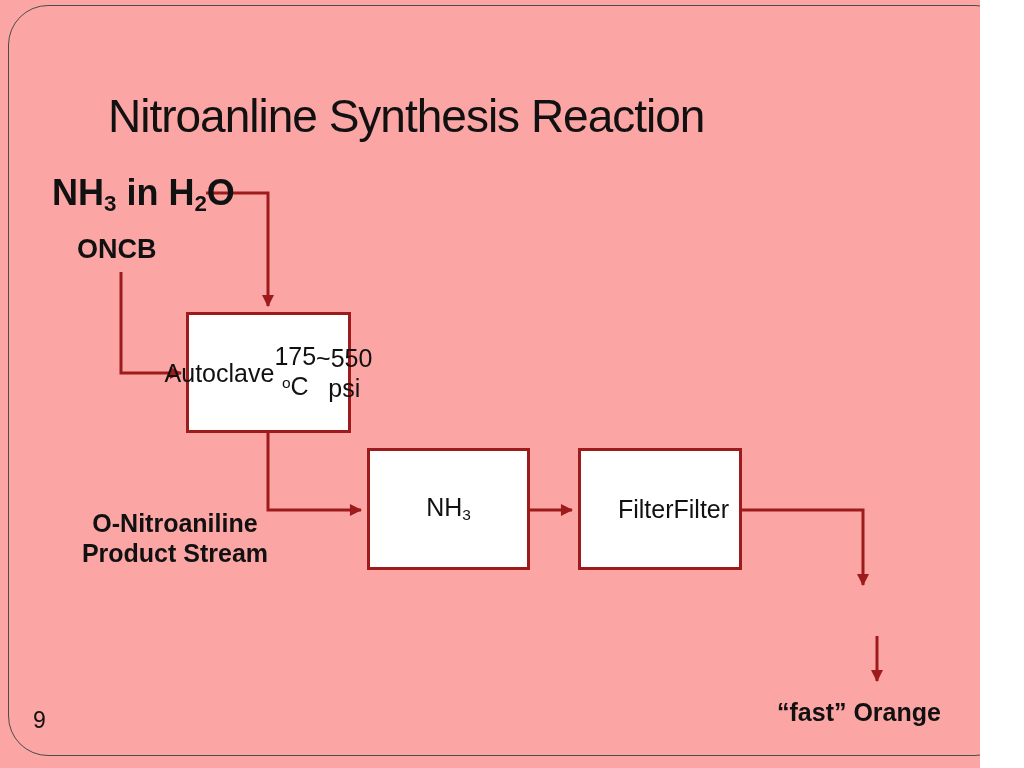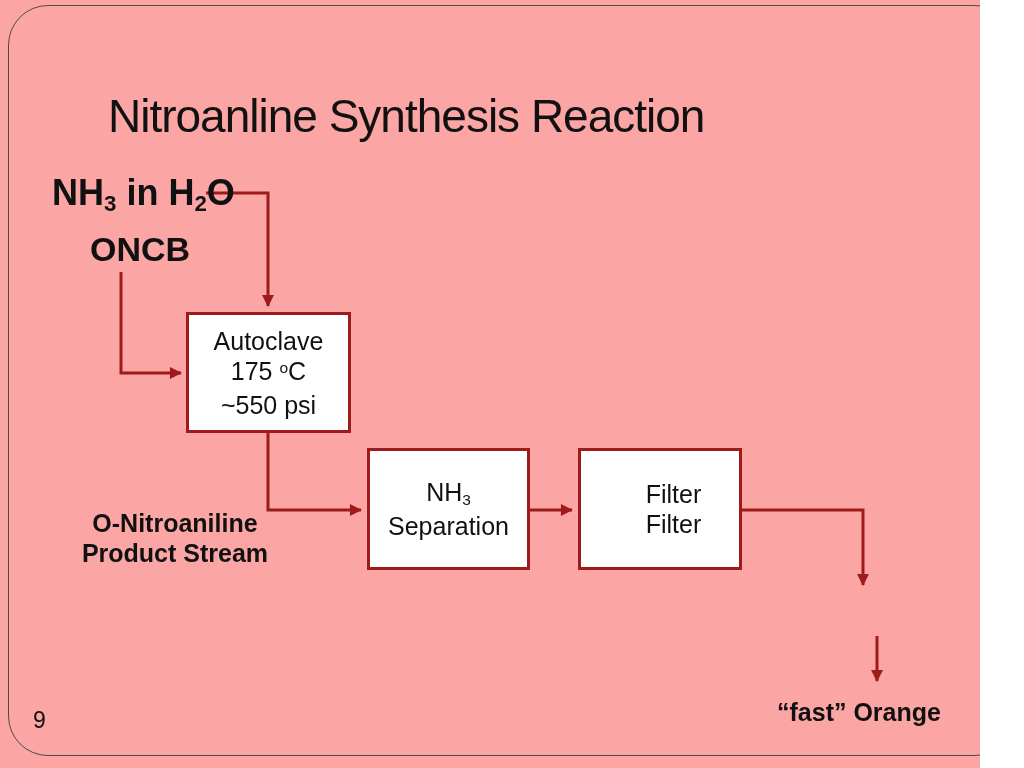--- a/index.html
+++ b/index.html
@@ -13,28 +13,28 @@
   #diagram-svg marker path{fill:var(--accent);stroke:none;}
 
   .title{position:absolute;left:108px;top:89px;font-size:46px;letter-spacing:-1px;
          white-space:nowrap;font-weight:400;}
   .lbl{position:absolute;font-weight:bold;font-size:25px;white-space:nowrap;line-height:30px;}
   .lbl-center{text-align:center;}
   sub{font-size:62%;vertical-align:baseline;position:relative;top:0.28em;}
   sup{font-size:62%;vertical-align:baseline;position:relative;top:-0.42em;}
 
   .pbox{position:absolute;border:3px solid var(--accent);background:#ffffff;box-sizing:border-box;
-        display:flex;flex-direction:column;align-items:center;justify-content:center;
+        display:flex;flex-direction:row;align-items:center;justify-content:center;
         font-size:25px;line-height:30px;text-align:center;}
   #box-autoclave{left:186px;top:312px;width:165px;height:121px;}
   #box-nh3-separation{left:367px;top:448px;width:163px;height:122px;}
   #box-filter-press{left:578px;top:448px;width:164px;height:122px;padding-left:27px;}
 
   #label-nh3-in-h2o{left:52px;top:178px;font-size:36px;}
-  #label-oncb{left:90px;top:234px;font-size:34px;}
+  #label-oncb{left:77px;top:234px;font-size:27px;}
   #label-product-stream{left:62px;top:508px;width:226px;}
   #label-to-crystallizing{left:727px;top:599px;}
   #label-fast-orange{left:777px;top:697px;}
   #page-number{position:absolute;left:33px;top:707px;font-size:23px;font-weight:400;}
 </style>
 </head>
 <body>
 
 <div id="stage">
   <div id="slide-border"></div>
@@ -65,21 +65,20 @@
     <div>~550 psi</div>
   </div>
 
   <div class="lbl lbl-center" id="label-product-stream">
     <div>O-Nitroaniline</div>
     <div>Product Stream</div>
   </div>
 
   <div class="pbox" id="box-nh3-separation">
     <div><span>NH</span><sub>3</sub></div>
-    <div>Separation</div>
   </div>
 
   <div class="pbox" id="box-filter-press">
     <div>Filter</div>
     <div>Filter</div>
   </div>
 
 
   <div class="lbl" id="label-fast-orange">“fast” Orange</div>
 

